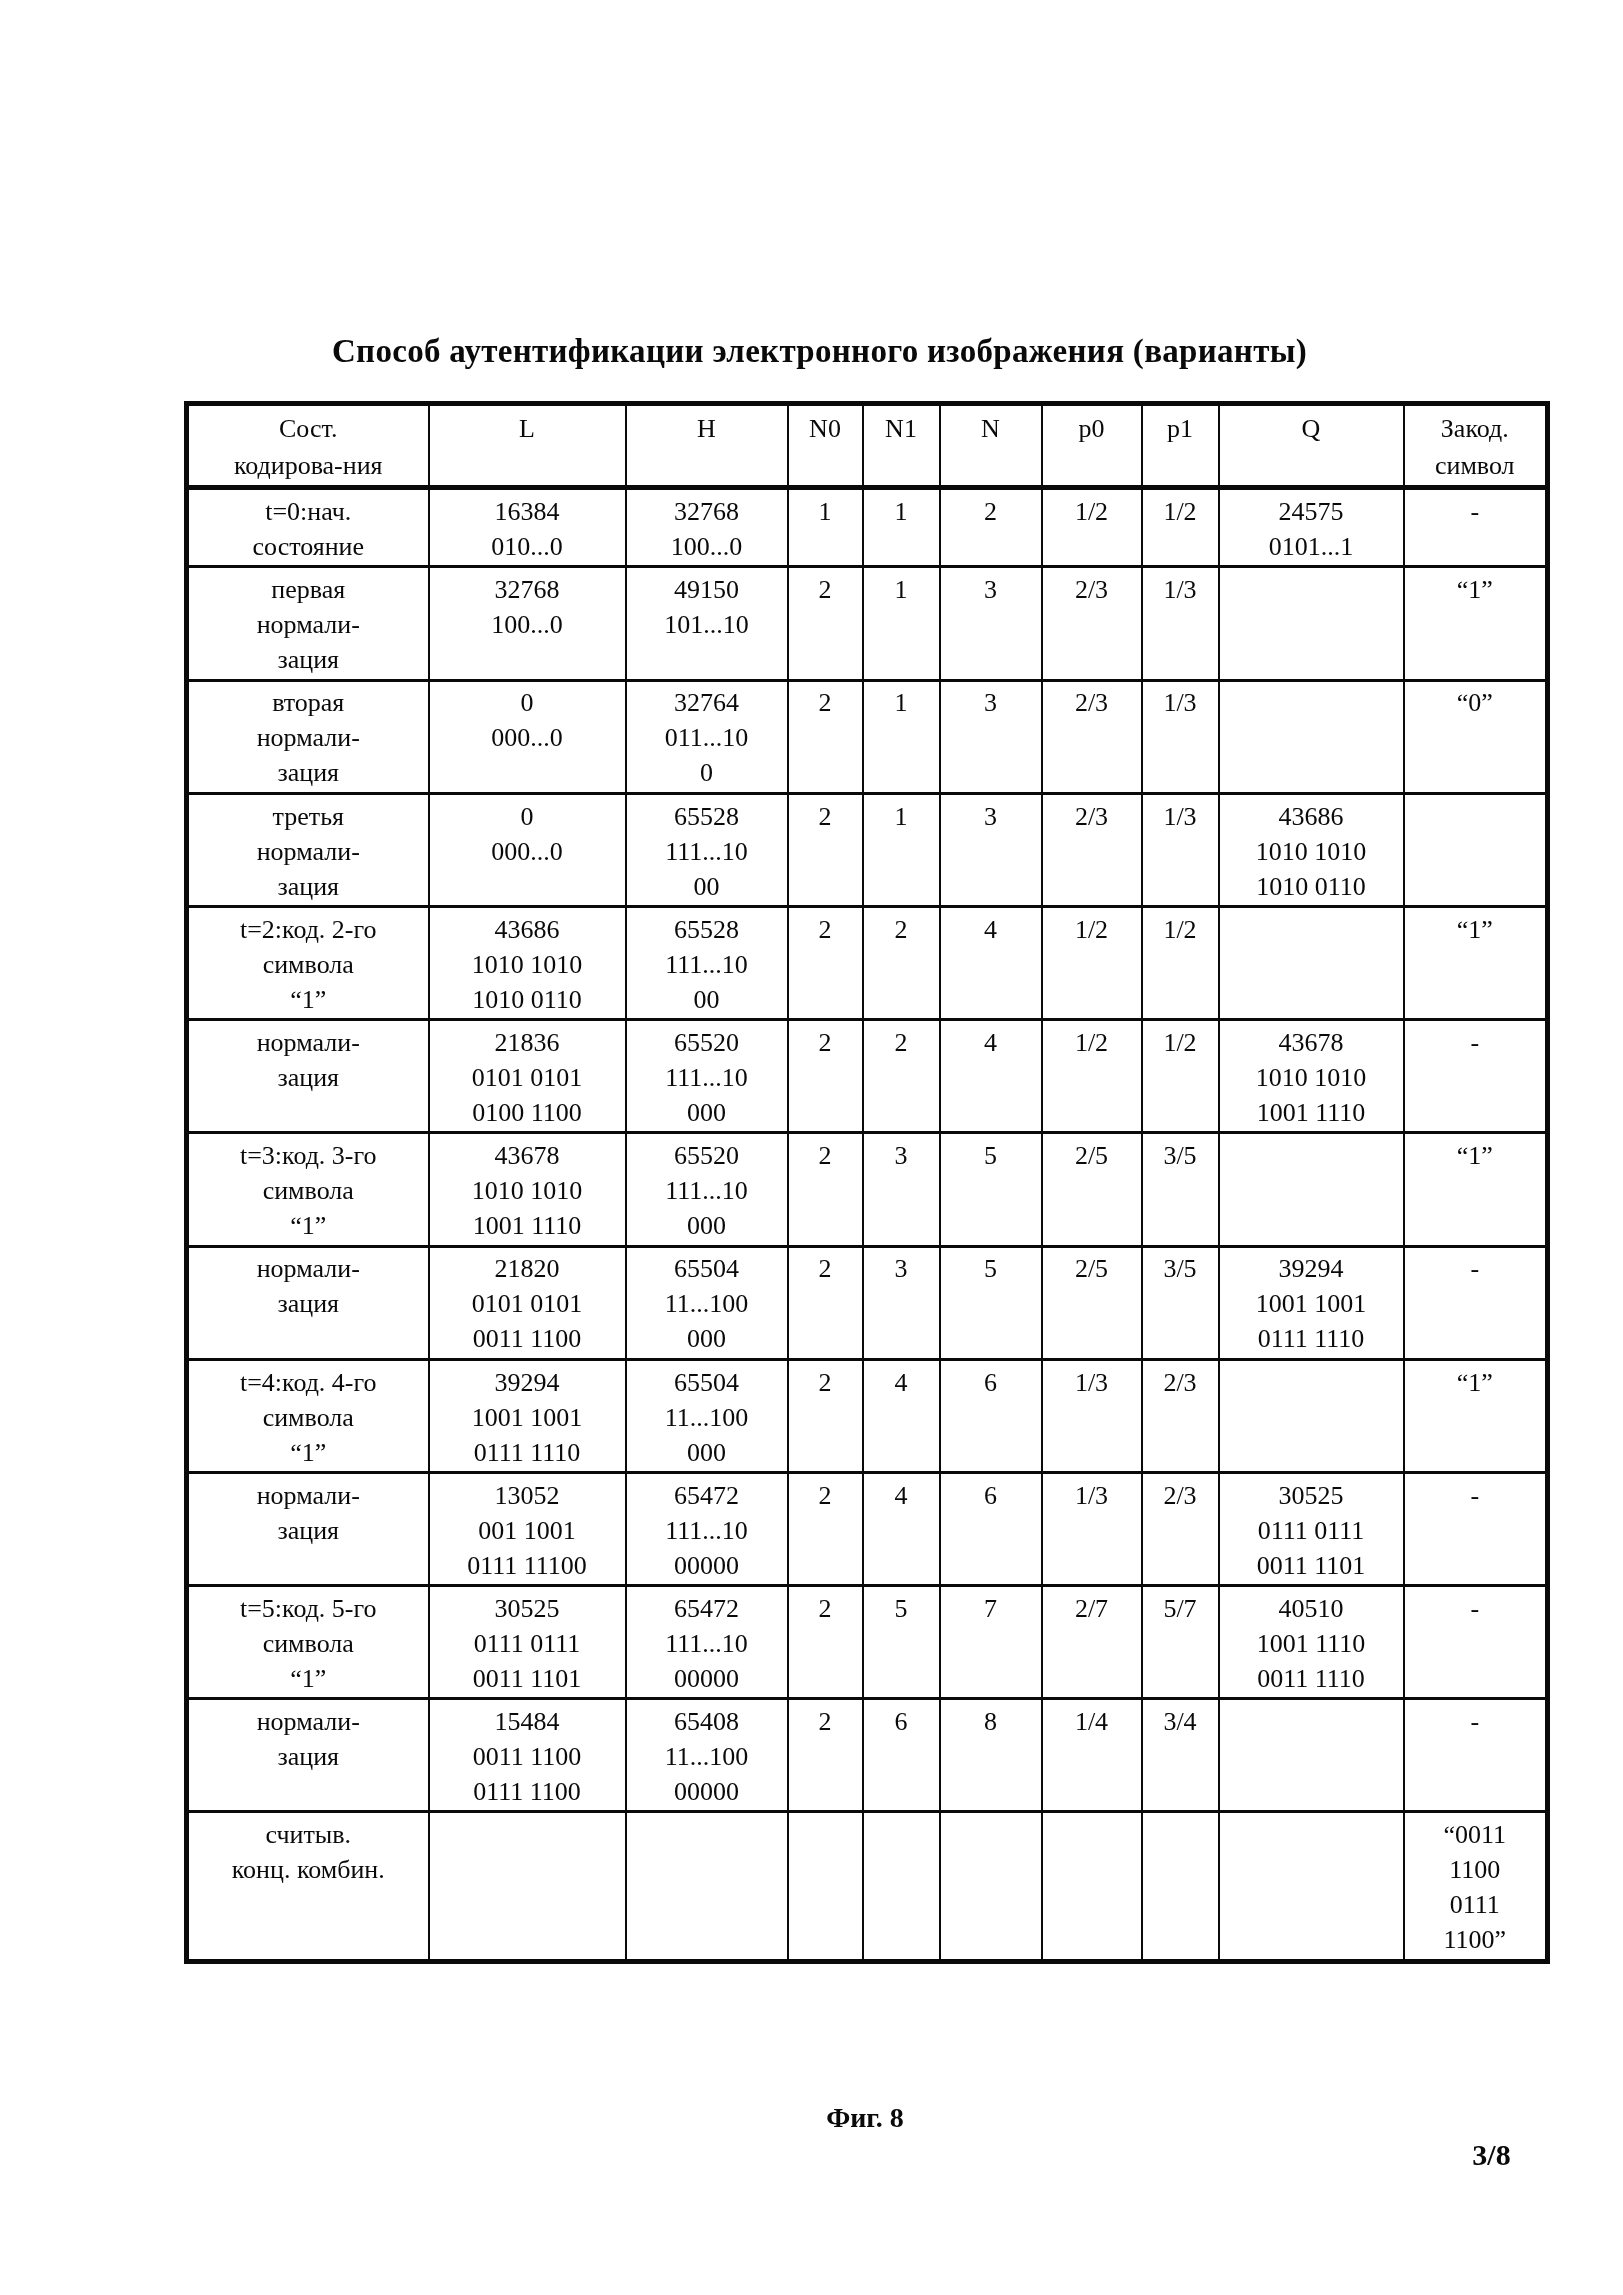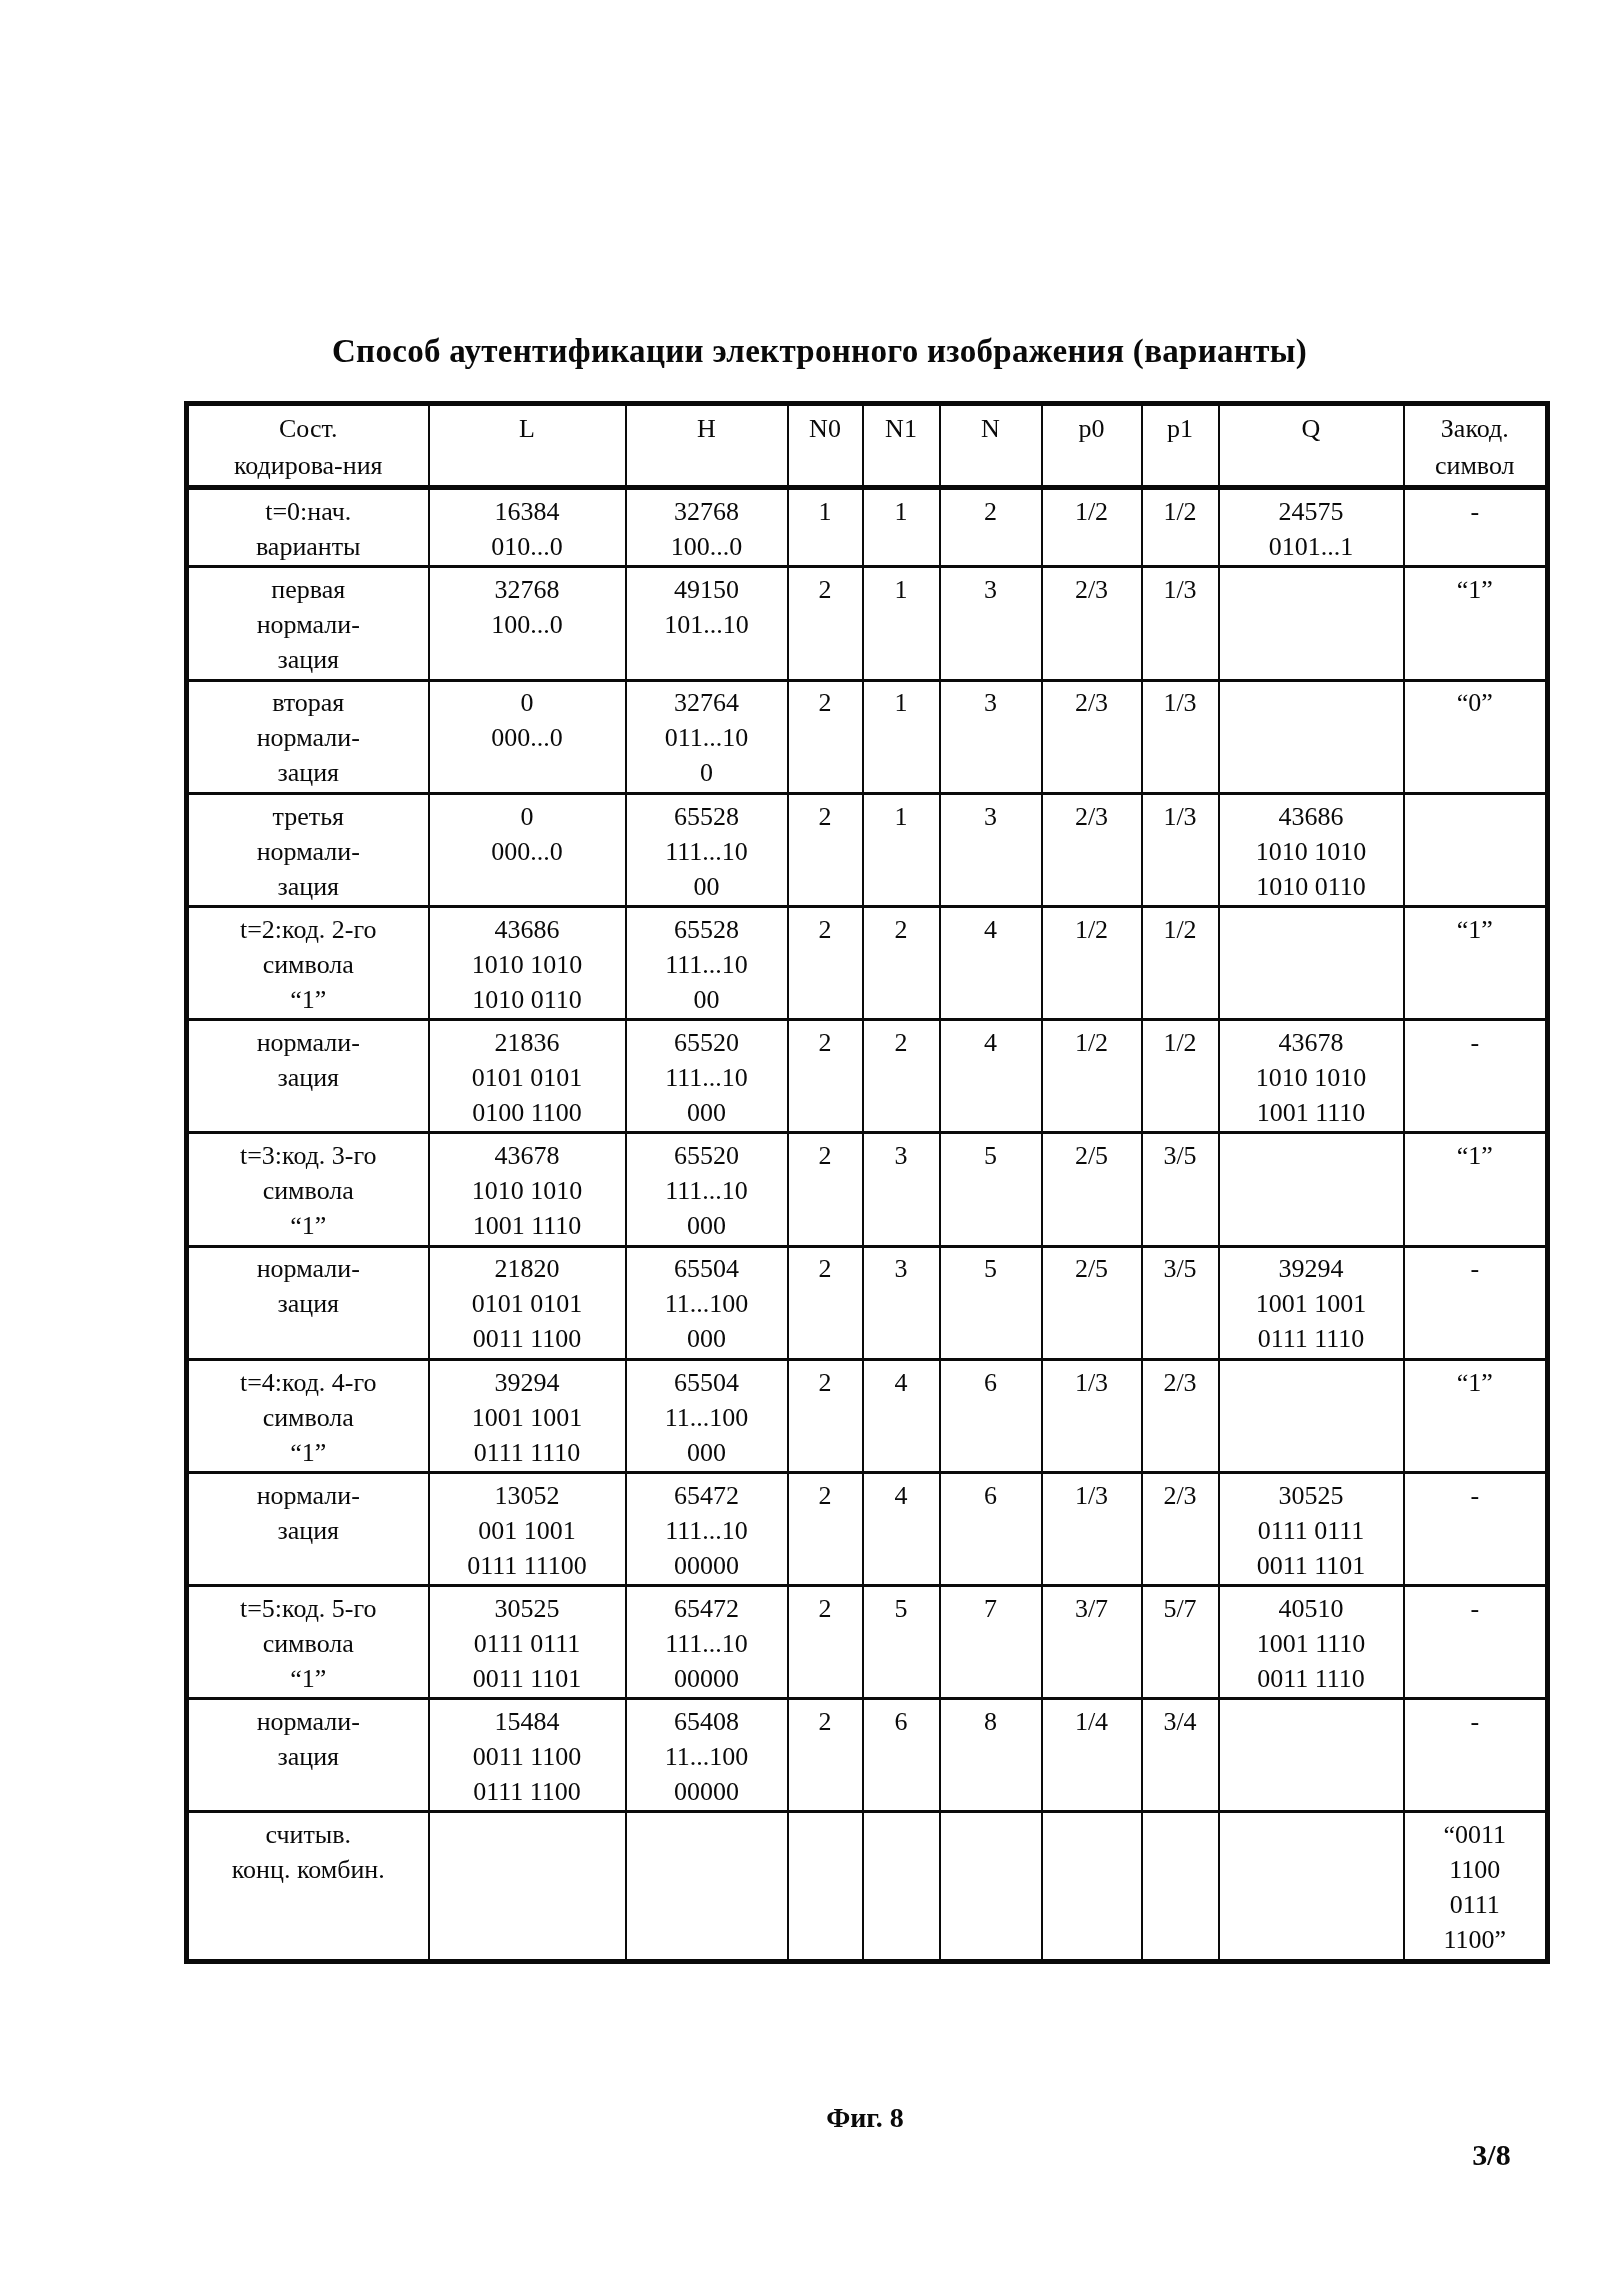--- a/index.html
+++ b/index.html
@@ -101,21 +101,21 @@
           <th>p0</th>
           <th>p1</th>
           <th>Q</th>
           <th>Закод.
 символ</th>
         </tr>
     </thead>
     <tbody>
         <tr>
           <td>t=0:нач.
-варианты</td>
+состояние</td>
           <td>16384
 010...0</td>
           <td>32768
 100...0</td>
           <td>1</td>
           <td>1</td>
           <td>2</td>
           <td>1/2</td>
           <td>1/2</td>
           <td>24575
@@ -291,21 +291,21 @@
 “1”</td>
           <td>30525
 0111 0111
 0011 1101</td>
           <td>65472
 111...10
 00000</td>
           <td>2</td>
           <td>5</td>
           <td>7</td>
-          <td>3/7</td>
+          <td>2/7</td>
           <td>5/7</td>
           <td>40510
 1001 1110
 0011 1110</td>
           <td>-</td>
         </tr>
         <tr>
           <td>нормали-
 зация</td>
           <td>15484

